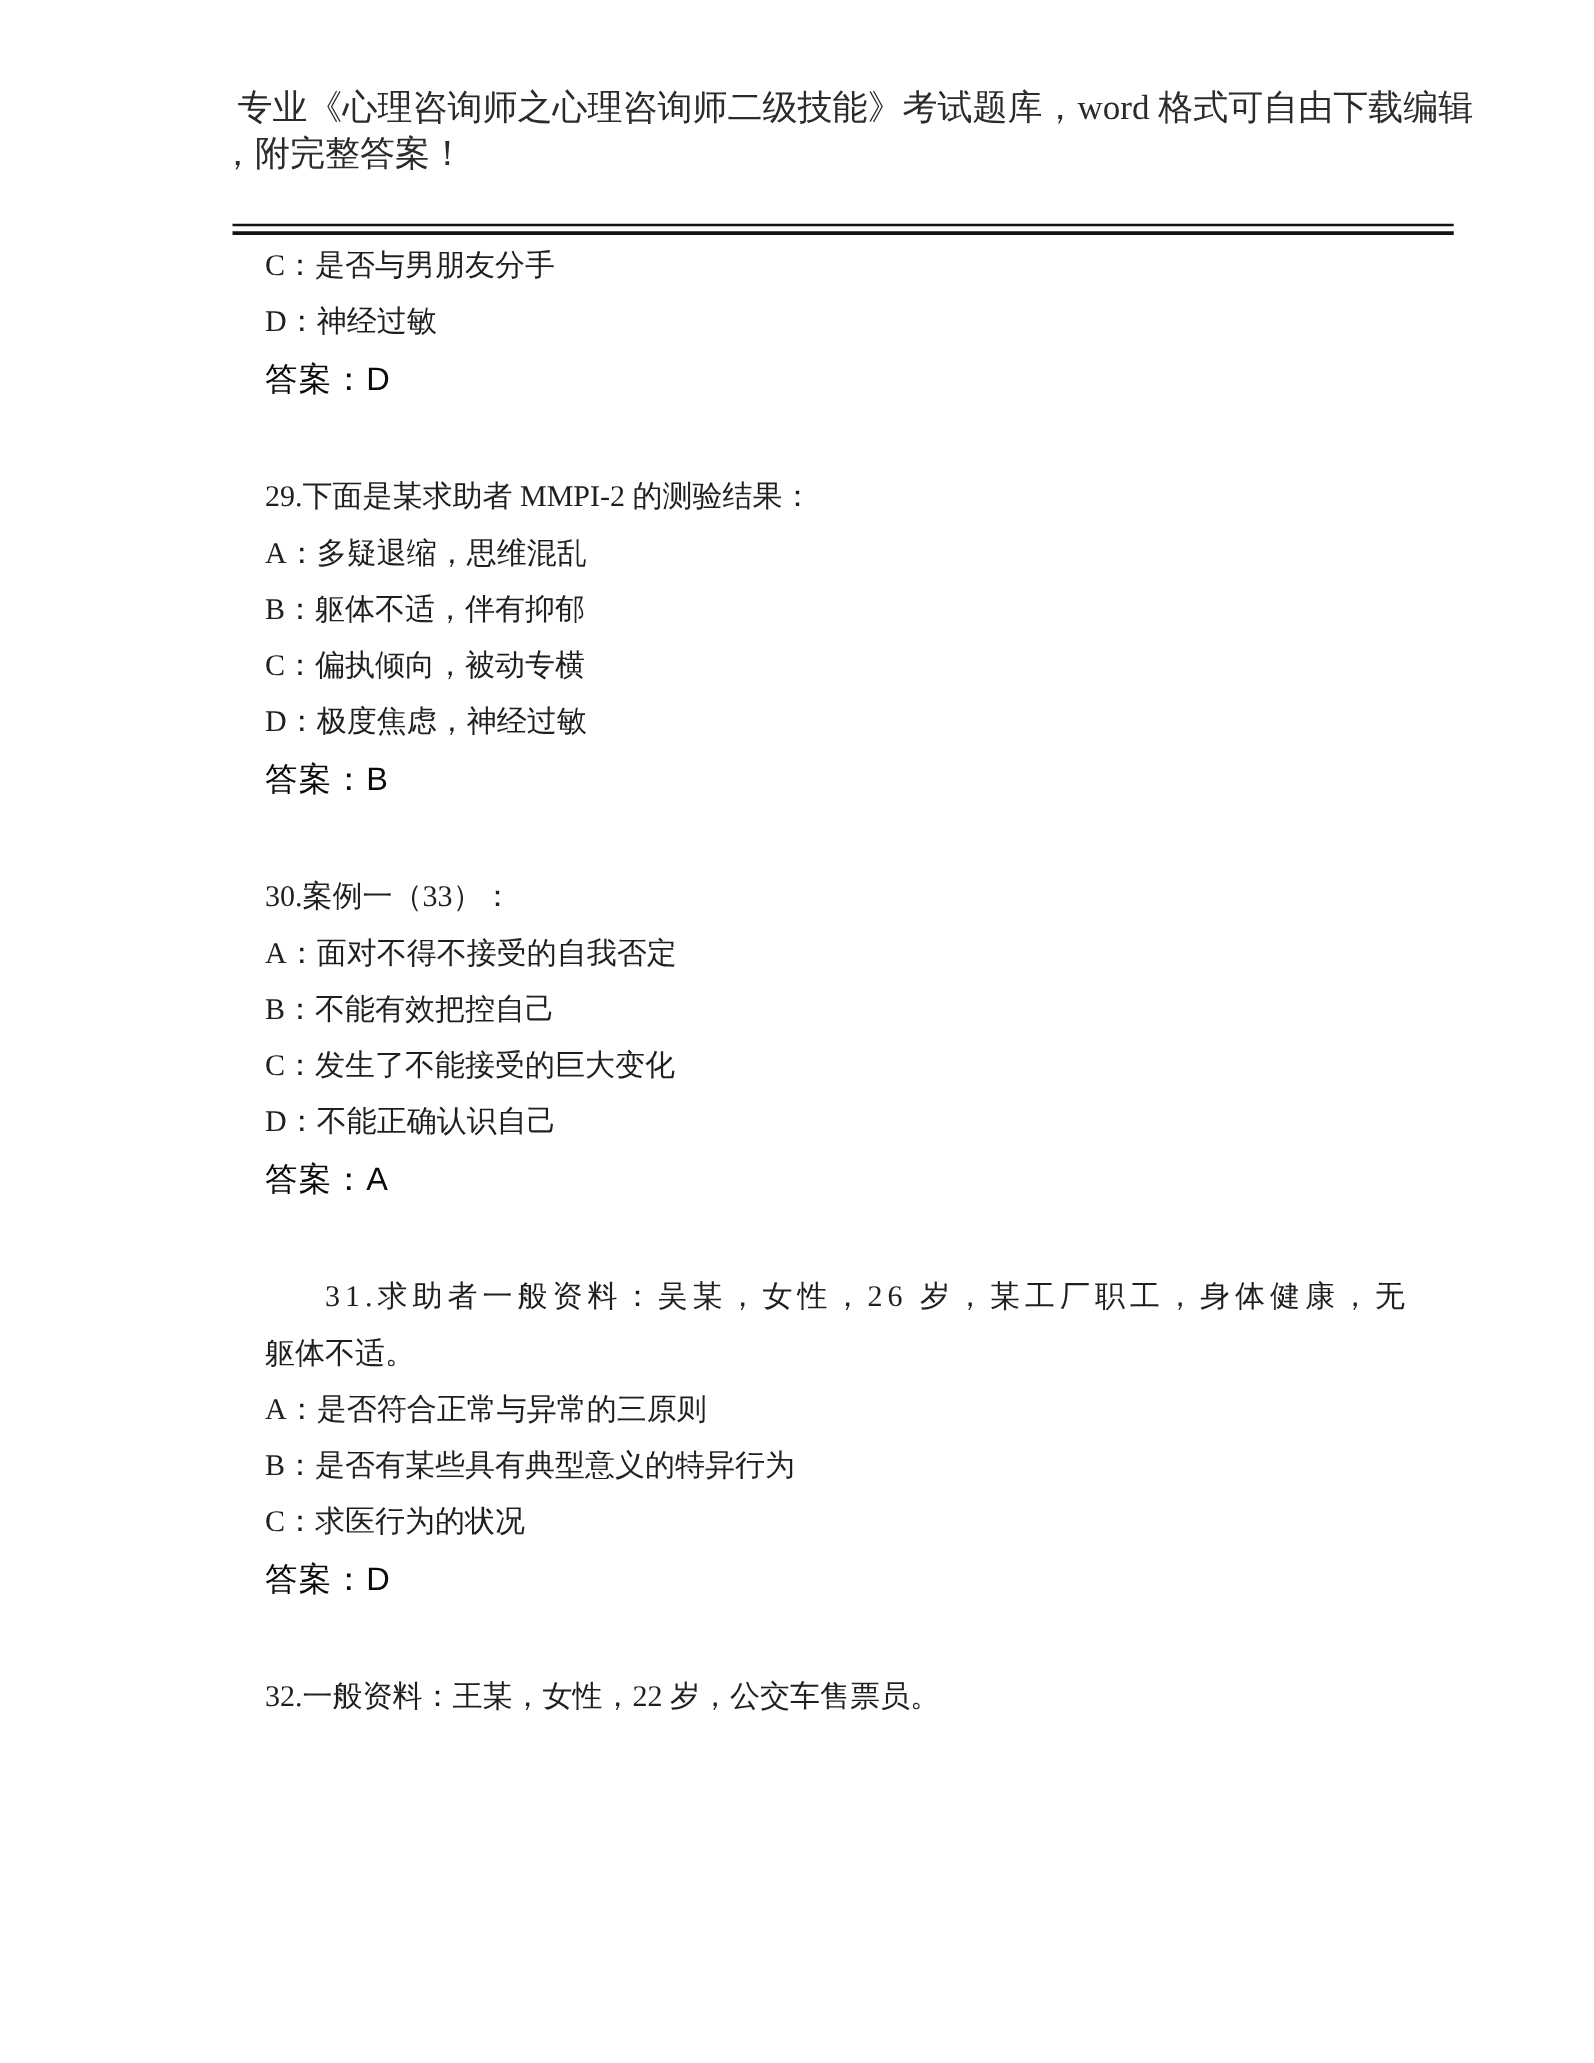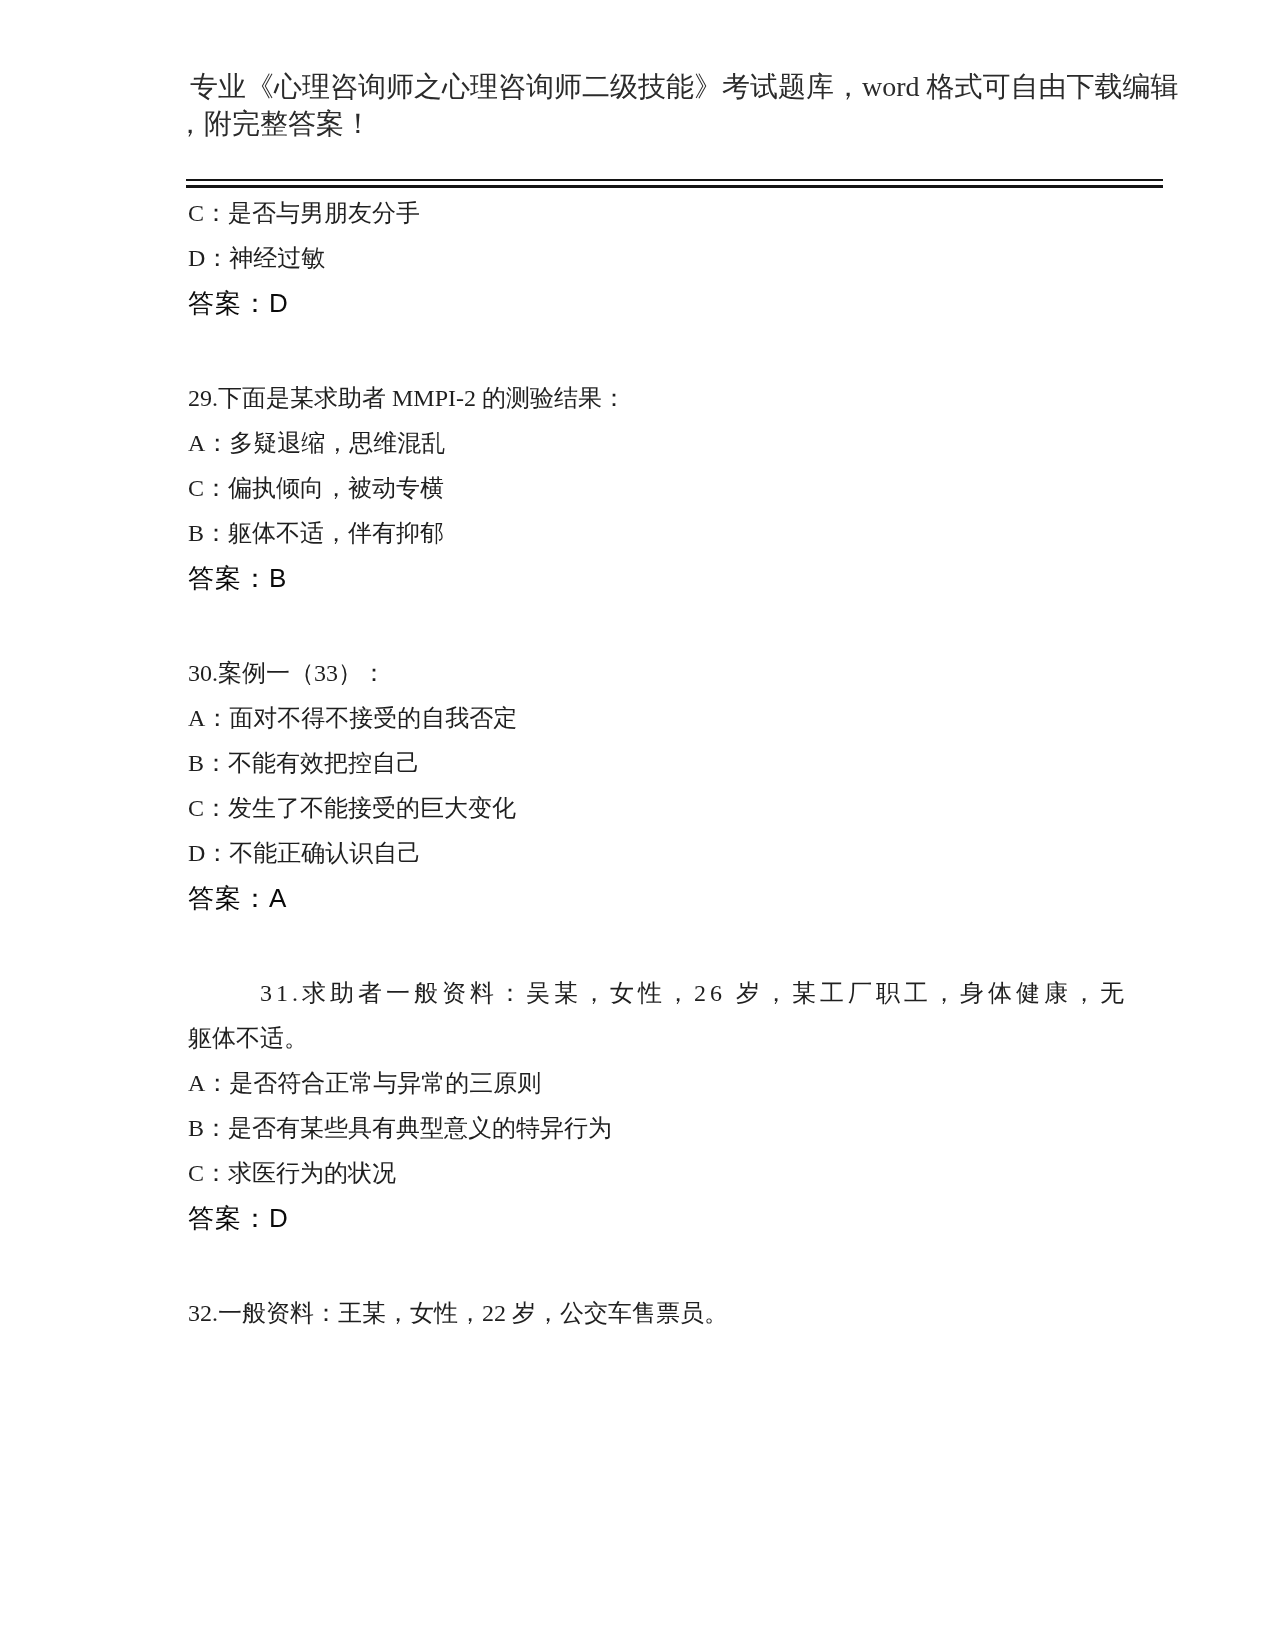--- a/index.html
+++ b/index.html
@@ -33,21 +33,21 @@
     border-bottom: 3px solid #141414;
   }
   .content {
     margin-left: 188px;
     width: 940px;
     font-size: 24px;
     line-height: 45px;
   }
   .question { margin-top: 50px; }
   .question:first-child { margin-top: 3px; }
-  .line { white-space: nowrap; }
+  .line { white-space: nowrap; margin-left: 24px; }
   .stem-line.justified { letter-spacing: 4px; text-align: right; }
   .answer-line {
     font-family: "Liberation Sans", "DejaVu Sans", sans-serif;
     font-weight: 400;
     font-size: 26px;
     color: #0a0a0a;
     letter-spacing: 1px;
   }
 </style>
 </head>
@@ -69,22 +69,23 @@
           <div class="line option-line">D：神经过敏</div>
         </div>
   <div class="line answer-line">答案：D</div>
       </div>
       <div class="question">
     <div>
           <div class="line stem-line">29.下面是某求助者 MMPI-2 的测验结果：</div>
         </div>
     <div>
           <div class="line option-line">A：多疑退缩，思维混乱</div>
+          <div class="line option-line">B：躯体不适，伴有抑郁</div>
           <div class="line option-line">C：偏执倾向，被动专横</div>
-          <div class="line option-line">B：躯体不适，伴有抑郁</div>
+          <div class="line option-line">D：极度焦虑，神经过敏</div>
         </div>
   <div class="line answer-line">答案：B</div>
       </div>
       <div class="question">
     <div>
           <div class="line stem-line">30.案例一（33）：</div>
         </div>
     <div>
           <div class="line option-line">A：面对不得不接受的自我否定</div>
           <div class="line option-line">B：不能有效把控自己</div>

